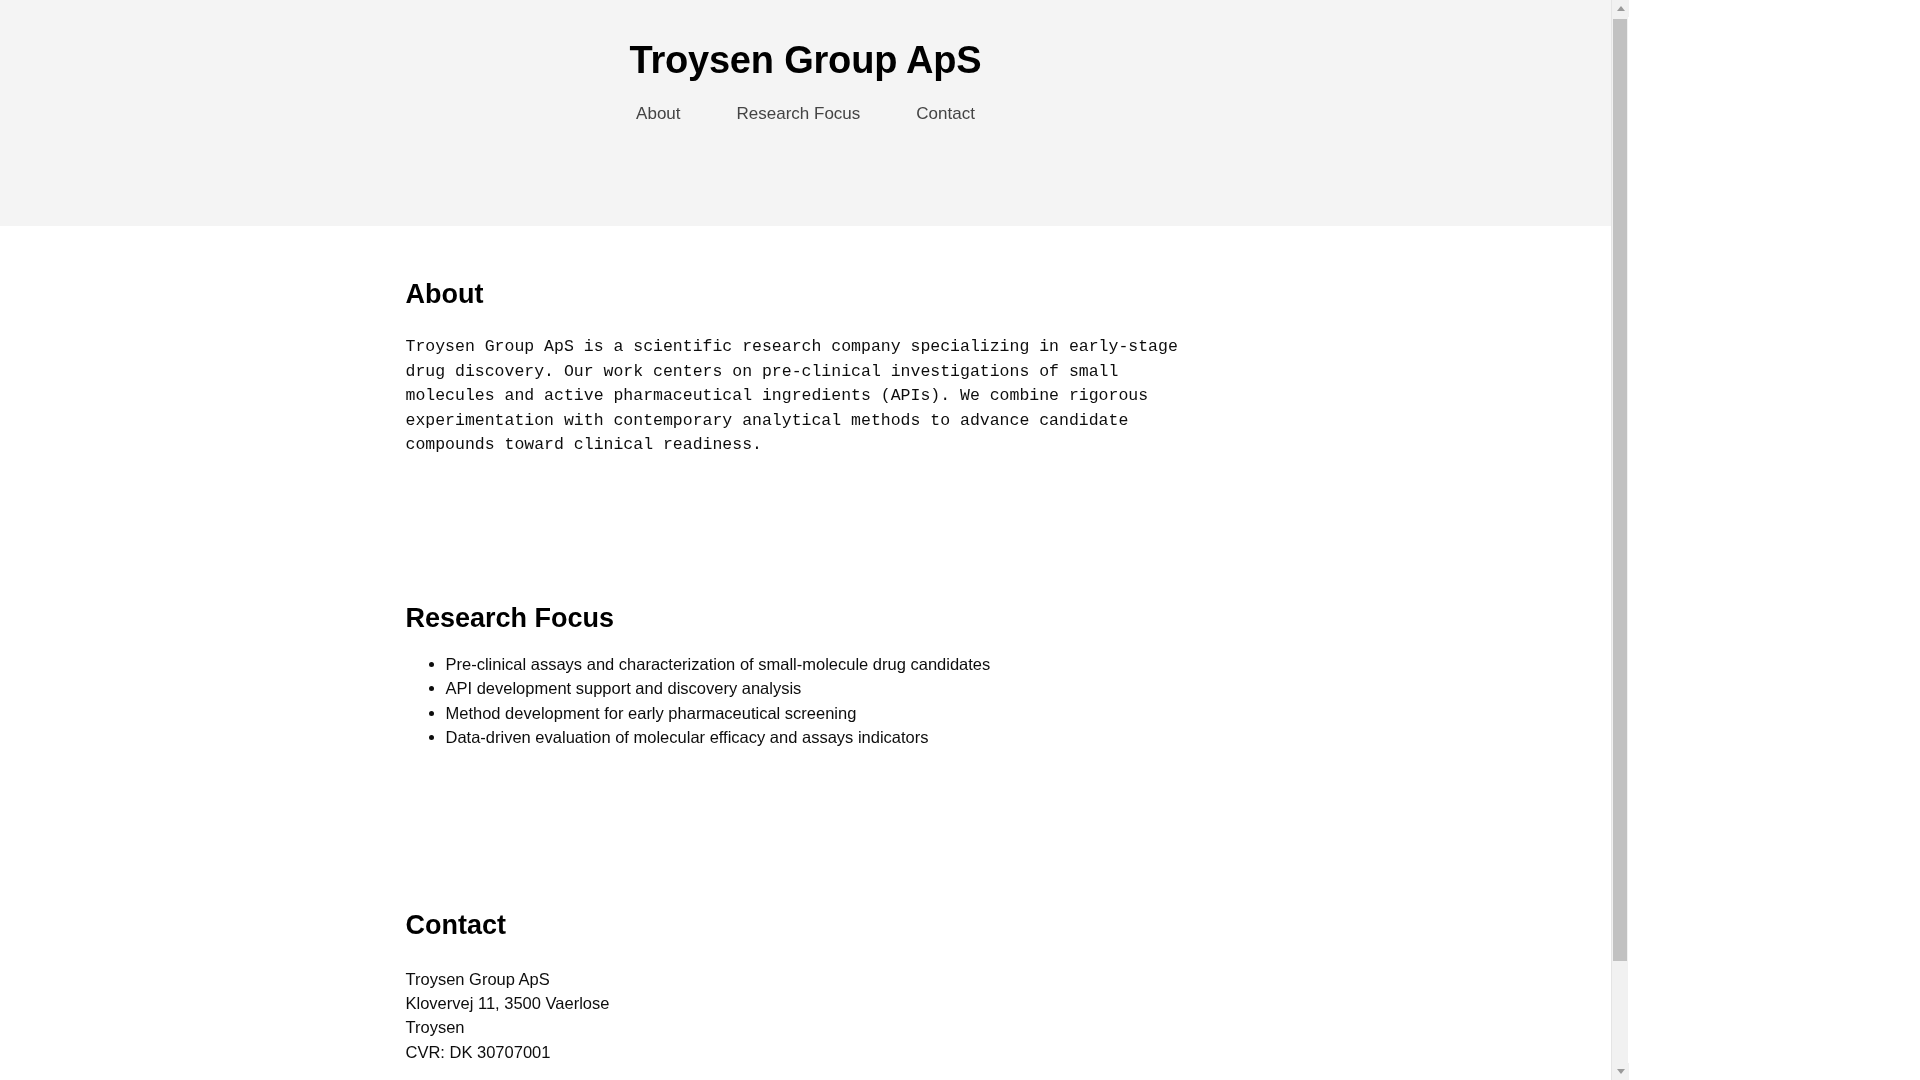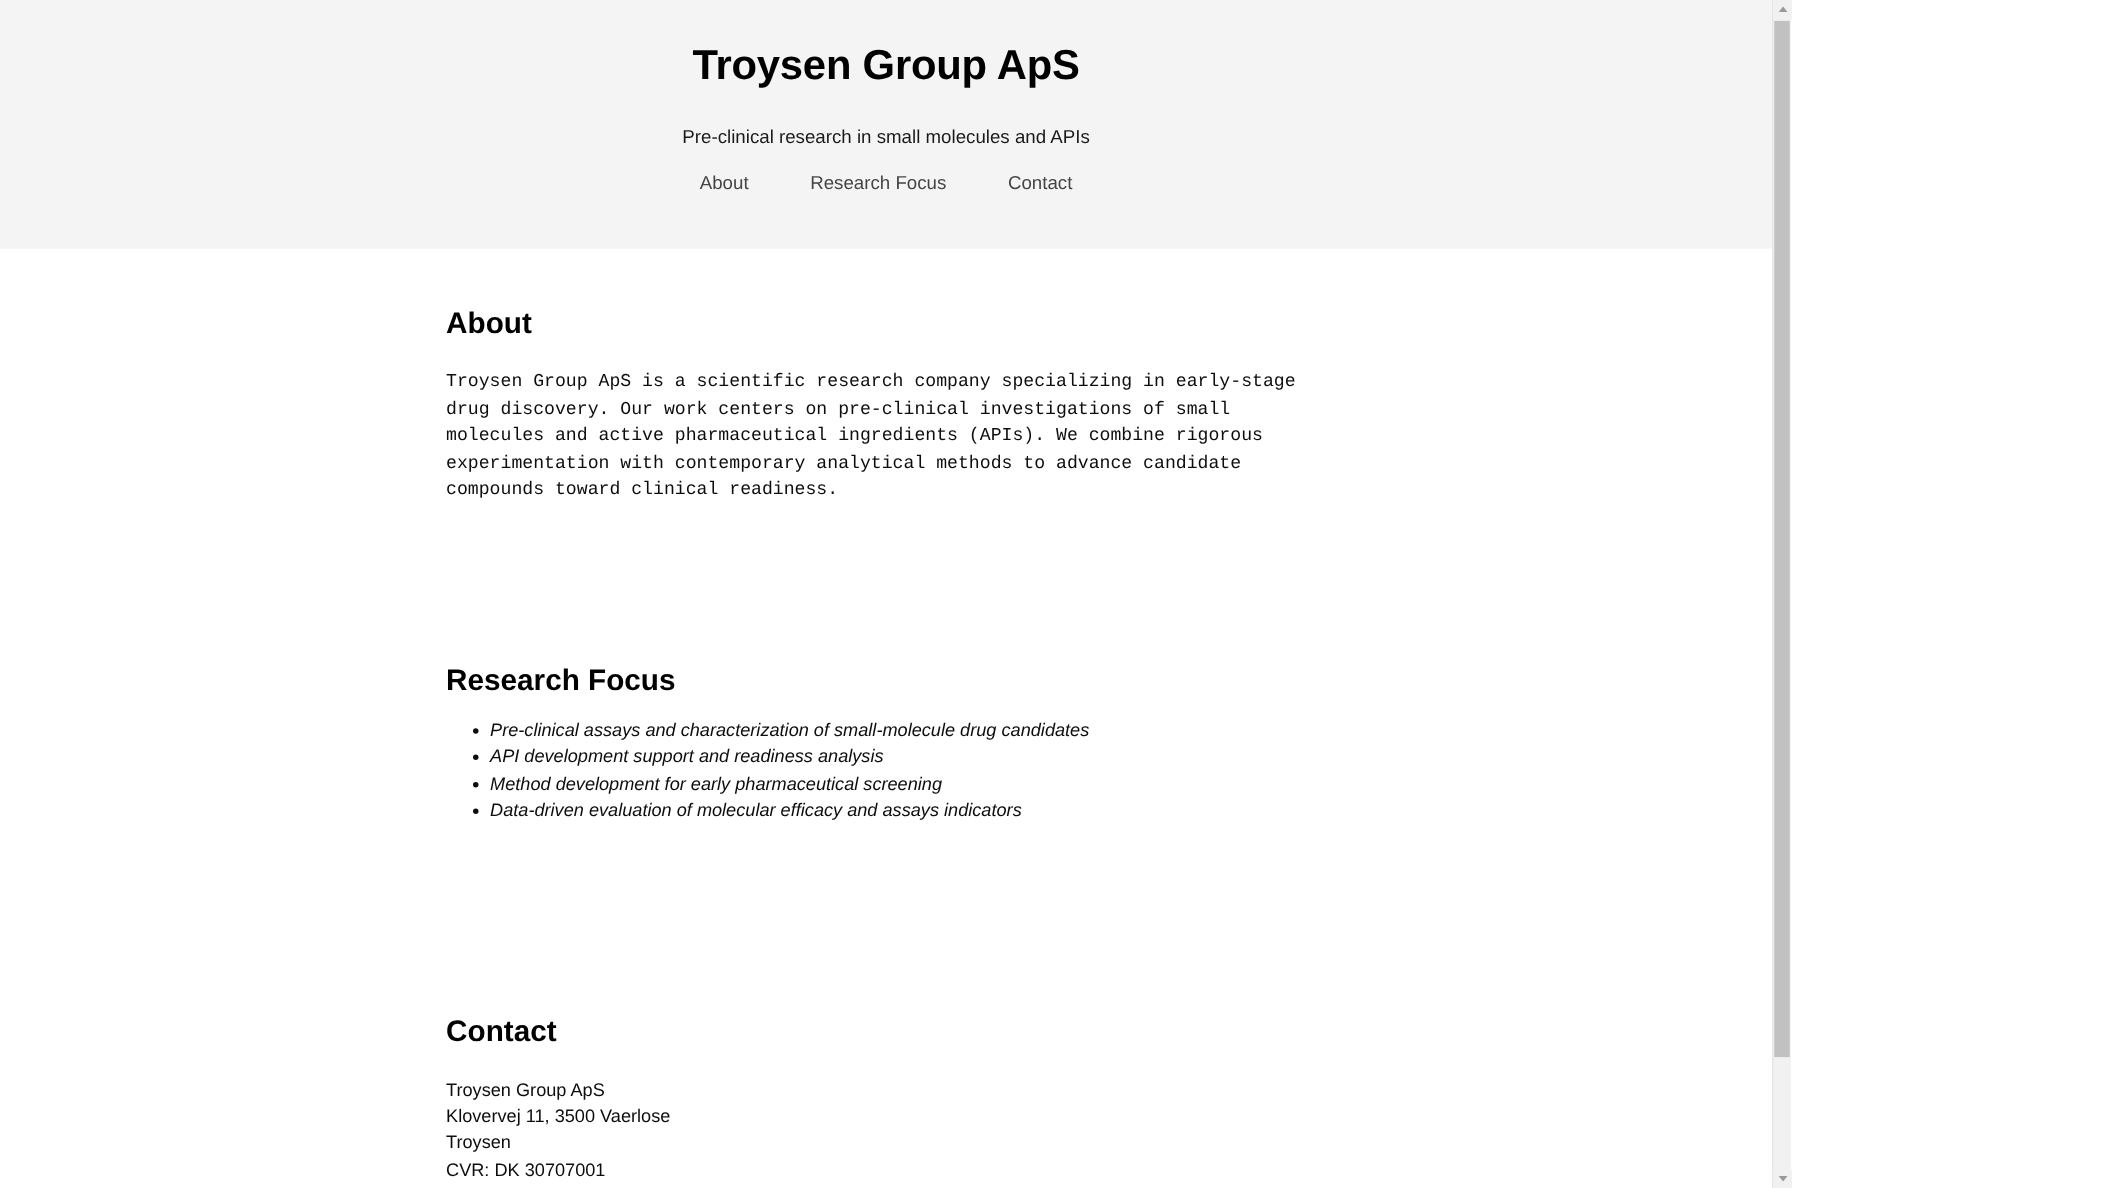--- a/index.html
+++ b/index.html
@@ -139,24 +139,23 @@
     max-width: 800px;
     font-family: Liberation Mono, monospace;
   }
   .lead-text {
     font-size: 16.5px;
     line-height: 1.5;
     color: #0d0d0d;
     margin: 26px 0 0 0;
   }
   .focus-list {
-    margin: 17px 0 12px 0;
+    margin: 17px 0 0 0;
     padding-left: 40px;
     list-style-type: disc;
-    font-style: italic;
   }
   .focus-list li {
     font-size: 16.5px;
     line-height: 1.48;
     color: #0d0d0d;
     margin: 0;
     padding: 0;
   }
   .contact-block {
     font-size: 16.5px;
@@ -168,40 +167,39 @@
 </style>
 </head>
 <body>
 
 <div class="viewport">
 
   <div class="page">
 
     <header class="site-header">
       <h1 class="site-title">Troysen Group ApS</h1>
-      <p class="site-tagline">Pre-clinical research in small molecules and APIs</p>
       <nav class="site-nav">
         <a class="nav-link">About</a>
         <a class="nav-link">Research Focus</a>
         <a class="nav-link">Contact</a>
       </nav>
     </header>
 
     <main class="content">
 
       <section class="section section-about">
         <h2 class="section-title">About</h2>
         <p class="body-text">Troysen Group ApS is a scientific research company specializing in early-stage drug discovery. Our work centers on pre-clinical investigations of small molecules and active pharmaceutical ingredients (APIs). We combine rigorous experimentation with contemporary analytical methods to advance candidate compounds toward clinical readiness.</p>
       </section>
 
       <section class="section section-research">
         <h2 class="section-title">Research Focus</h2>
         <ul class="focus-list">
           <li>Pre-clinical assays and characterization of small-molecule drug candidates</li>
-          <li>API development support and readiness analysis</li>
+          <li>API development support and discovery analysis</li>
           <li>Method development for early pharmaceutical screening</li>
           <li>Data-driven evaluation of molecular efficacy and assays indicators</li>
         </ul>
       </section>
 
       <section class="section section-contact">
         <h2 class="section-title">Contact</h2>
         <p class="contact-block">
           <span class="line">Troysen Group ApS</span>
           <span class="line">Klovervej 11, 3500 Vaerlose</span>

